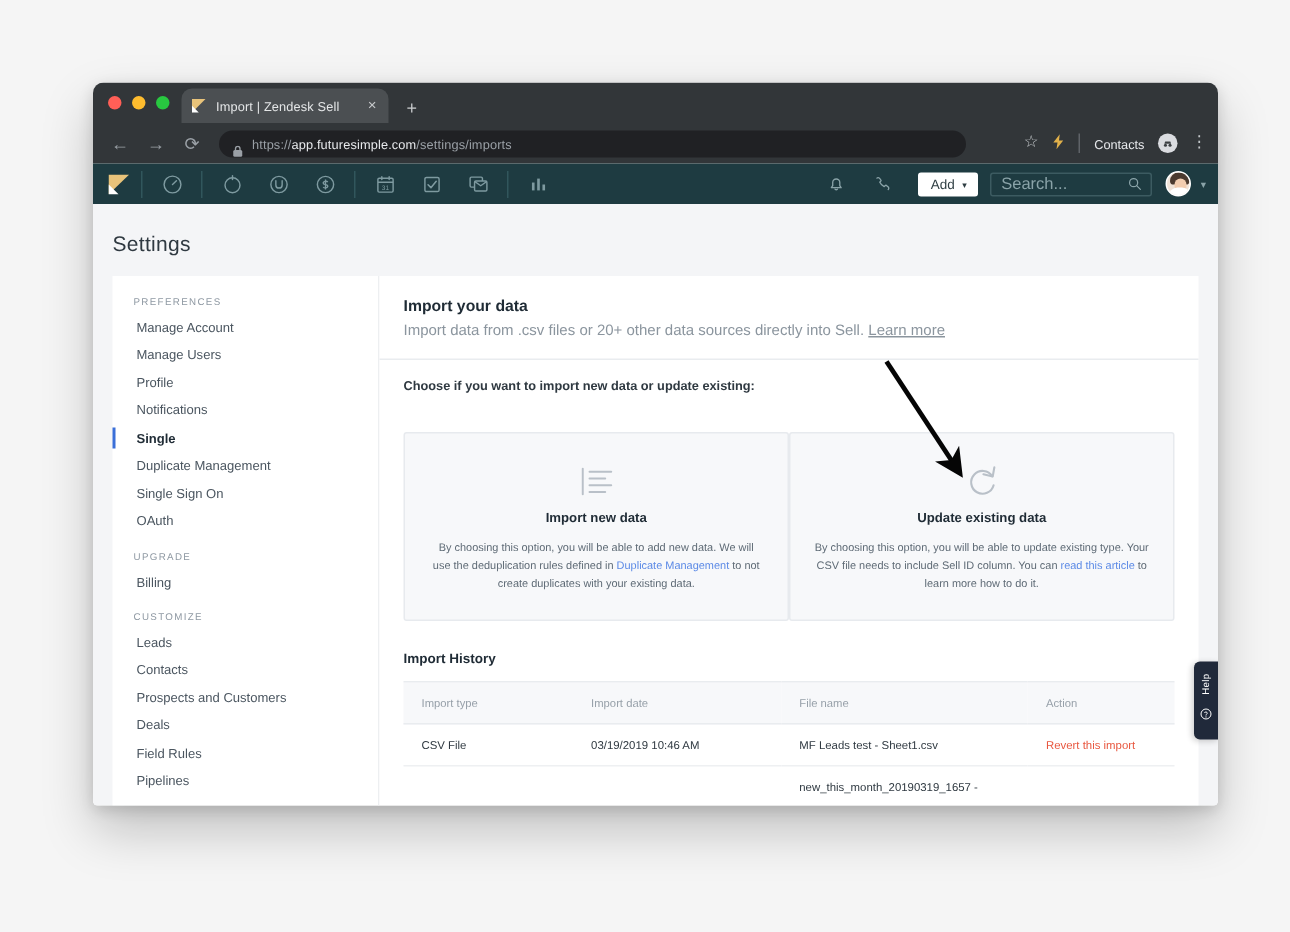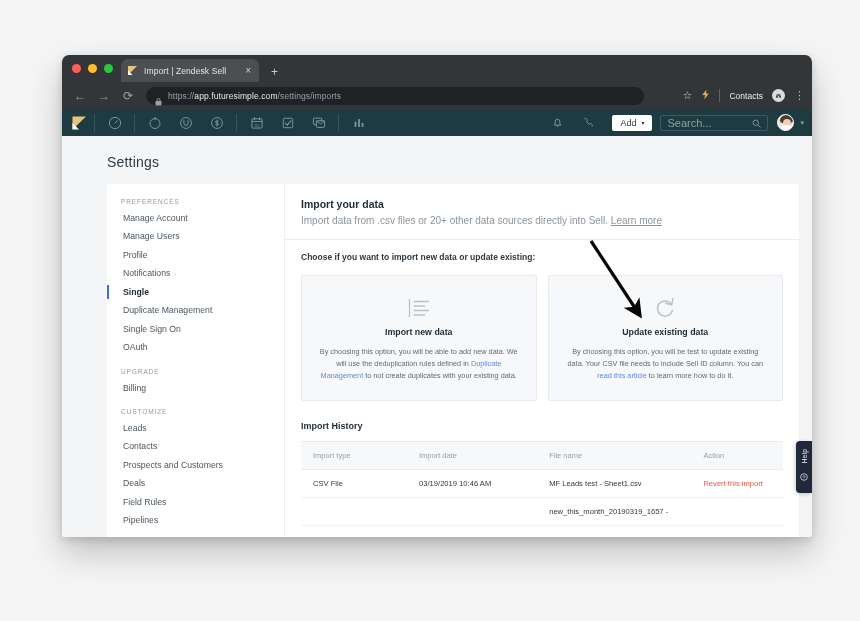--- a/index.html
+++ b/index.html
@@ -100,21 +100,21 @@
   .avatar {
     width: 17px; height: 17px; border-radius: 50%; overflow: hidden;
     background: #f0e3d8; border: 1.5px solid #ffffff; position: relative;
   }
   .avatar .hair { position:absolute; left:2px; top:0px; width:13px; height:8px; background:#4b3a2f; border-radius:7px 7px 3px 3px;}
   .avatar .face { position:absolute; left:4.5px; top:4px; width:8px; height:9px; background:#f2cdb0; border-radius:4px;}
   .avatar .body { position:absolute; left:1px; bottom:-1px; width:15px; height:6px; background:#ffffff; border-radius:7px 7px 0 0;}
   .caret-down { color: #8aa3a8; font-size: 7px; margin-left: 6px; }
 
   
-  .page { background: #f4f5f7; height: calc(482px - 27px - 27px - 27px); position: relative; overflow: hidden; padding-left: 32px; }
+  .page { background: #f4f5f7; height: calc(482px - 27px - 27px - 27px); position: relative; overflow: hidden; }
   .page-title {
     font-size: 14px; color: #2f3941; padding: 18px 0 0 13px; letter-spacing: .2px;
   }
   .content-wrap { display: flex; padding: 14px 13px 0 13px; gap: 0; }
 
   .sidebar {
     width: 178px; flex: 0 0 178px; background: #ffffff; padding: 14px 0 0 0;
     min-height: 356px; border-right: 1px solid #edeff1;
   }
   .side-head {
@@ -133,21 +133,21 @@
   .side-gap { height: 11px; }
 
   .main { flex: 1 1 auto; background: #ffffff; padding: 0; position: relative; }
   .main-inner { padding: 14px 16px 0 16px; }
   .m-title { font-size: 10.5px; color: #1f2b35; font-weight: bold; }
   .m-sub { font-size: 10px; color: #8b959e; margin-top: 5px; }
   .m-sub a { color: #8b959e; text-decoration: underline; }
   .hr { height: 1px; background: #e9ecef; margin: 13px -16px 0 -16px; }
   .m-choose { font-size: 8.5px; color: #2f3941; font-weight: bold; margin-top: 12px; }
 
-  .cards { display: flex; gap: 11px; margin-top: 13px; }
+  .cards { display: flex; margin-top: 26px; }
   .card {
     flex: 1 1 0; background: #f7f8fa; border: 1px solid #e7eaee; border-radius: 2px;
     padding: 19px 16px 18px 16px; text-align: center;
   }
   .card-icon { height: 25px; display: flex; align-items: center; justify-content: center; }
   .card-title { font-size: 8.8px; color: #1f2b35; font-weight: bold; margin-top: 7px; }
   .card-body { font-size: 7.3px; color: #5f6b76; line-height: 1.65; margin-top: 9px; }
   .card-body a { color: #5c8ae6; text-decoration: none; }
 
   .hist-title { font-size: 9px; color: #1f2b35; font-weight: bold; margin-top: 20px; }
@@ -406,21 +406,21 @@
               </div>
 
               <div class="card">
                 <div class="card-icon">
                   <svg width="22" height="21" viewBox="0 0 22 21">
                       <path d="M17.5 7.5 A7.6 7.6 0 1 0 18.4 13.5" fill="none" stroke="#b9c0c8" stroke-width="1.4" stroke-linecap="round"></path>
                       <path d="M11.6 6.2 L17.8 7.7 L18.9 1.6" fill="none" stroke="#b9c0c8" stroke-width="1.4" stroke-linecap="round" stroke-linejoin="round"></path>
                     </svg>
                 </div>
                 <div class="card-title">Update existing data</div>
-                <div class="card-body"><span>By choosing this option, you will be test to update existing data. Your CSV file needs to include Sell ID column. You can </span><a href="#">read this article</a><span> to learn more how to do it.</span></div>
+                <div class="card-body"><span>By choosing this option, you will be able to update existing type. Your CSV file needs to include Sell ID column. You can </span><a href="#">read this article</a><span> to learn more how to do it.</span></div>
               </div>
             </div>
 
             <div class="hist-title">Import History</div>
 
             <table class="hist">
               <thead>
                 <tr>
                   <th class="col1">Import type</th>
                   <th class="col2">Import date</th>

